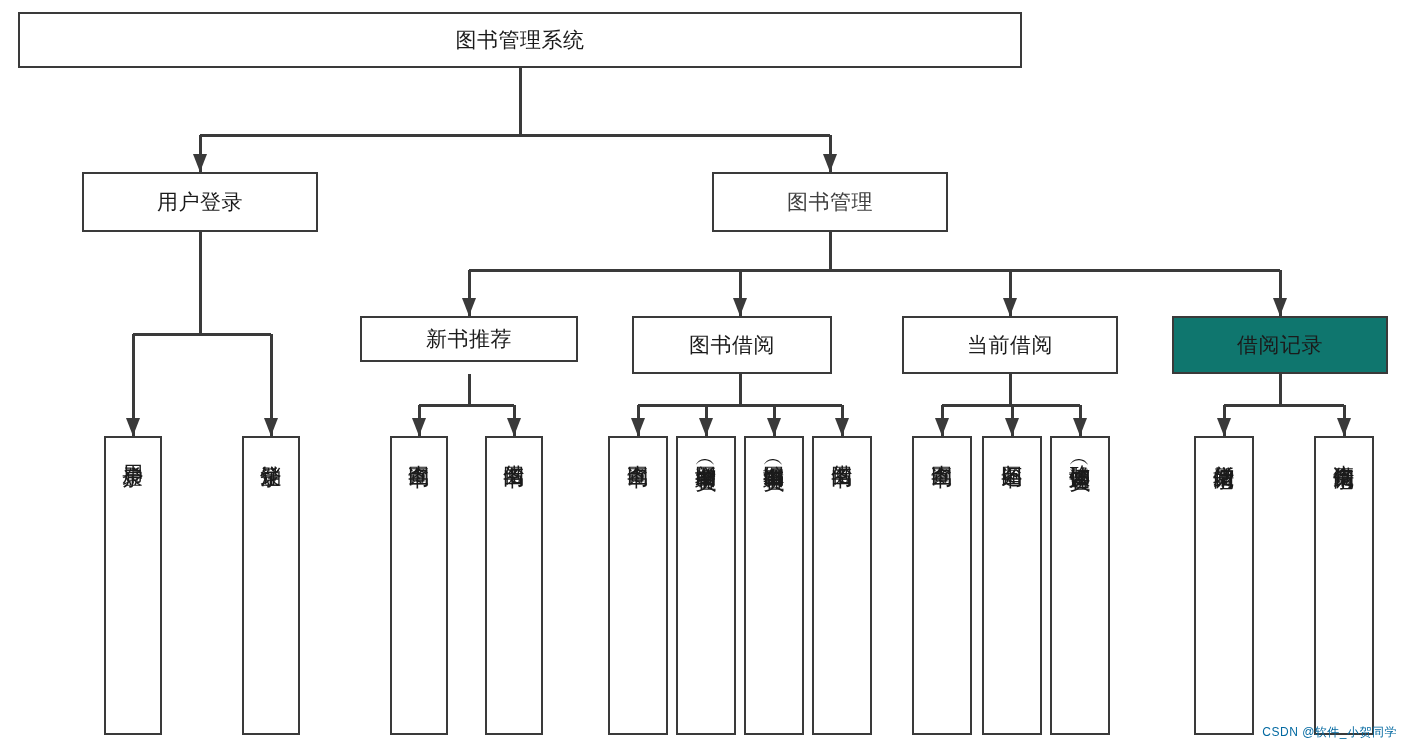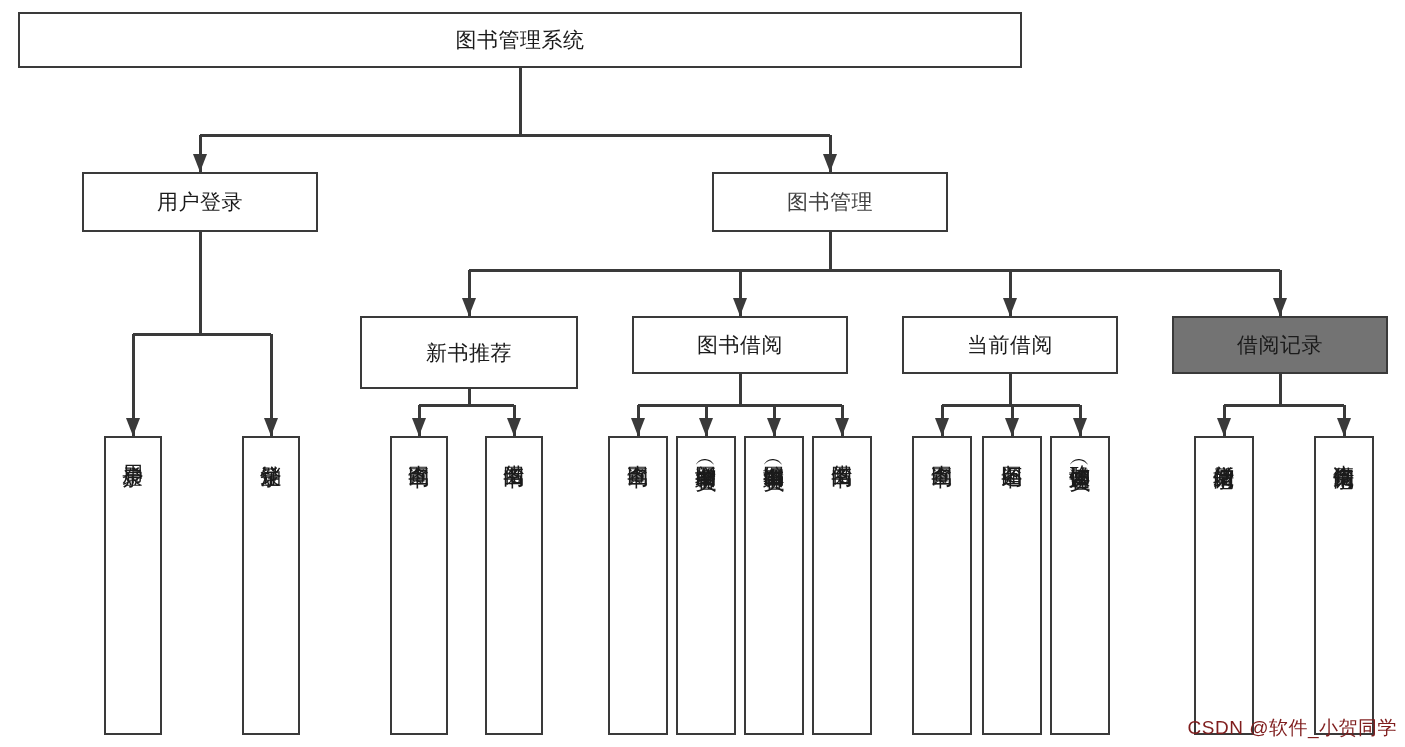--- a/index.html
+++ b/index.html
@@ -53,22 +53,22 @@
     font-size: 21px;
     line-height: 1.32;
     color: #1b1b1b;
     letter-spacing: 1px;
     white-space: nowrap;
   }
   #watermark {
     position: absolute;
     right: 8px;
     bottom: 6px;
-    font-size: 19px;
-    color: #7f1d1d;
+    font-size: 12px;
+    color: #0369a1;
     z-index: 3;
     white-space: nowrap;
     letter-spacing: 0.5px;
   }
 </style>
 </head>
 <body>
 
 <div id="canvas">
   <svg id="edges" viewBox="0 0 1405 747">
@@ -128,30 +128,30 @@
   <div id="nodes-layer">
       <div class="node horiz" style="left: 18px; top: 12px; width: 1004px; height: 56px; border-color: rgb(58, 58, 58); background: rgb(255, 255, 255);">
         <span class="label" style="color: rgb(27, 27, 27);">图书管理系统</span>
       </div>
       <div class="node horiz" style="left: 82px; top: 172px; width: 236px; height: 60px; border-color: rgb(58, 58, 58); background: rgb(255, 255, 255);">
         <span class="label" style="color: rgb(27, 27, 27);">用户登录</span>
       </div>
       <div class="node horiz" style="left: 712px; top: 172px; width: 236px; height: 60px; border-color: rgb(58, 58, 58); background: rgb(255, 255, 255);">
         <span class="label" style="color: #404040;">图书管理</span>
       </div>
-      <div class="node horiz" style="left: 360px; top: 316px; width: 218px; height: 73px; border-color: rgb(58, 58, 58); background: rgb(255, 255, 255);">
+      <div class="node horiz" style="left: 360px; top: 316px; width: 218px; height: 46px; border-color: rgb(58, 58, 58); background: rgb(255, 255, 255);">
         <span class="label" style="color: rgb(27, 27, 27);">新书推荐</span>
       </div>
-      <div class="node horiz" style="left: 632px; top: 316px; width: 216px; height: 58px; border-color: rgb(58, 58, 58); background: rgb(255, 255, 255);">
+      <div class="node horiz" style="left: 632px; top: 316px; width: 200px; height: 58px; border-color: rgb(58, 58, 58); background: rgb(255, 255, 255);">
         <span class="label" style="color: rgb(27, 27, 27);">图书借阅</span>
       </div>
       <div class="node horiz" style="left: 902px; top: 316px; width: 216px; height: 58px; border-color: rgb(58, 58, 58); background: rgb(255, 255, 255);">
         <span class="label" style="color: rgb(27, 27, 27);">当前借阅</span>
       </div>
-      <div class="node horiz" style="left: 1172px; top: 316px; width: 216px; height: 58px; border-color: rgb(58, 58, 58); background: #737373;">
+      <div class="node horiz" style="left: 1172px; top: 316px; width: 216px; height: 58px; border-color: rgb(58, 58, 58); background: #0f766e;">
         <span class="label" style="color: rgb(27, 27, 27);">借阅记录</span>
       </div>
       <div class="node vert" style="left: 104px; top: 436px; width: 58px; height: 299px; border-color: rgb(58, 58, 58); background: rgb(255, 255, 255);">
         <span class="label" style="color: rgb(27, 27, 27);">用户登录</span>
       </div>
       <div class="node vert" style="left: 242px; top: 436px; width: 58px; height: 299px; border-color: rgb(58, 58, 58); background: rgb(255, 255, 255);">
         <span class="label" style="color: rgb(27, 27, 27);">注销登录</span>
       </div>
       <div class="node vert" style="left: 390px; top: 436px; width: 58px; height: 299px; border-color: rgb(58, 58, 58); background: rgb(255, 255, 255);">
         <span class="label" style="color: rgb(27, 27, 27);">查询图书</span>

